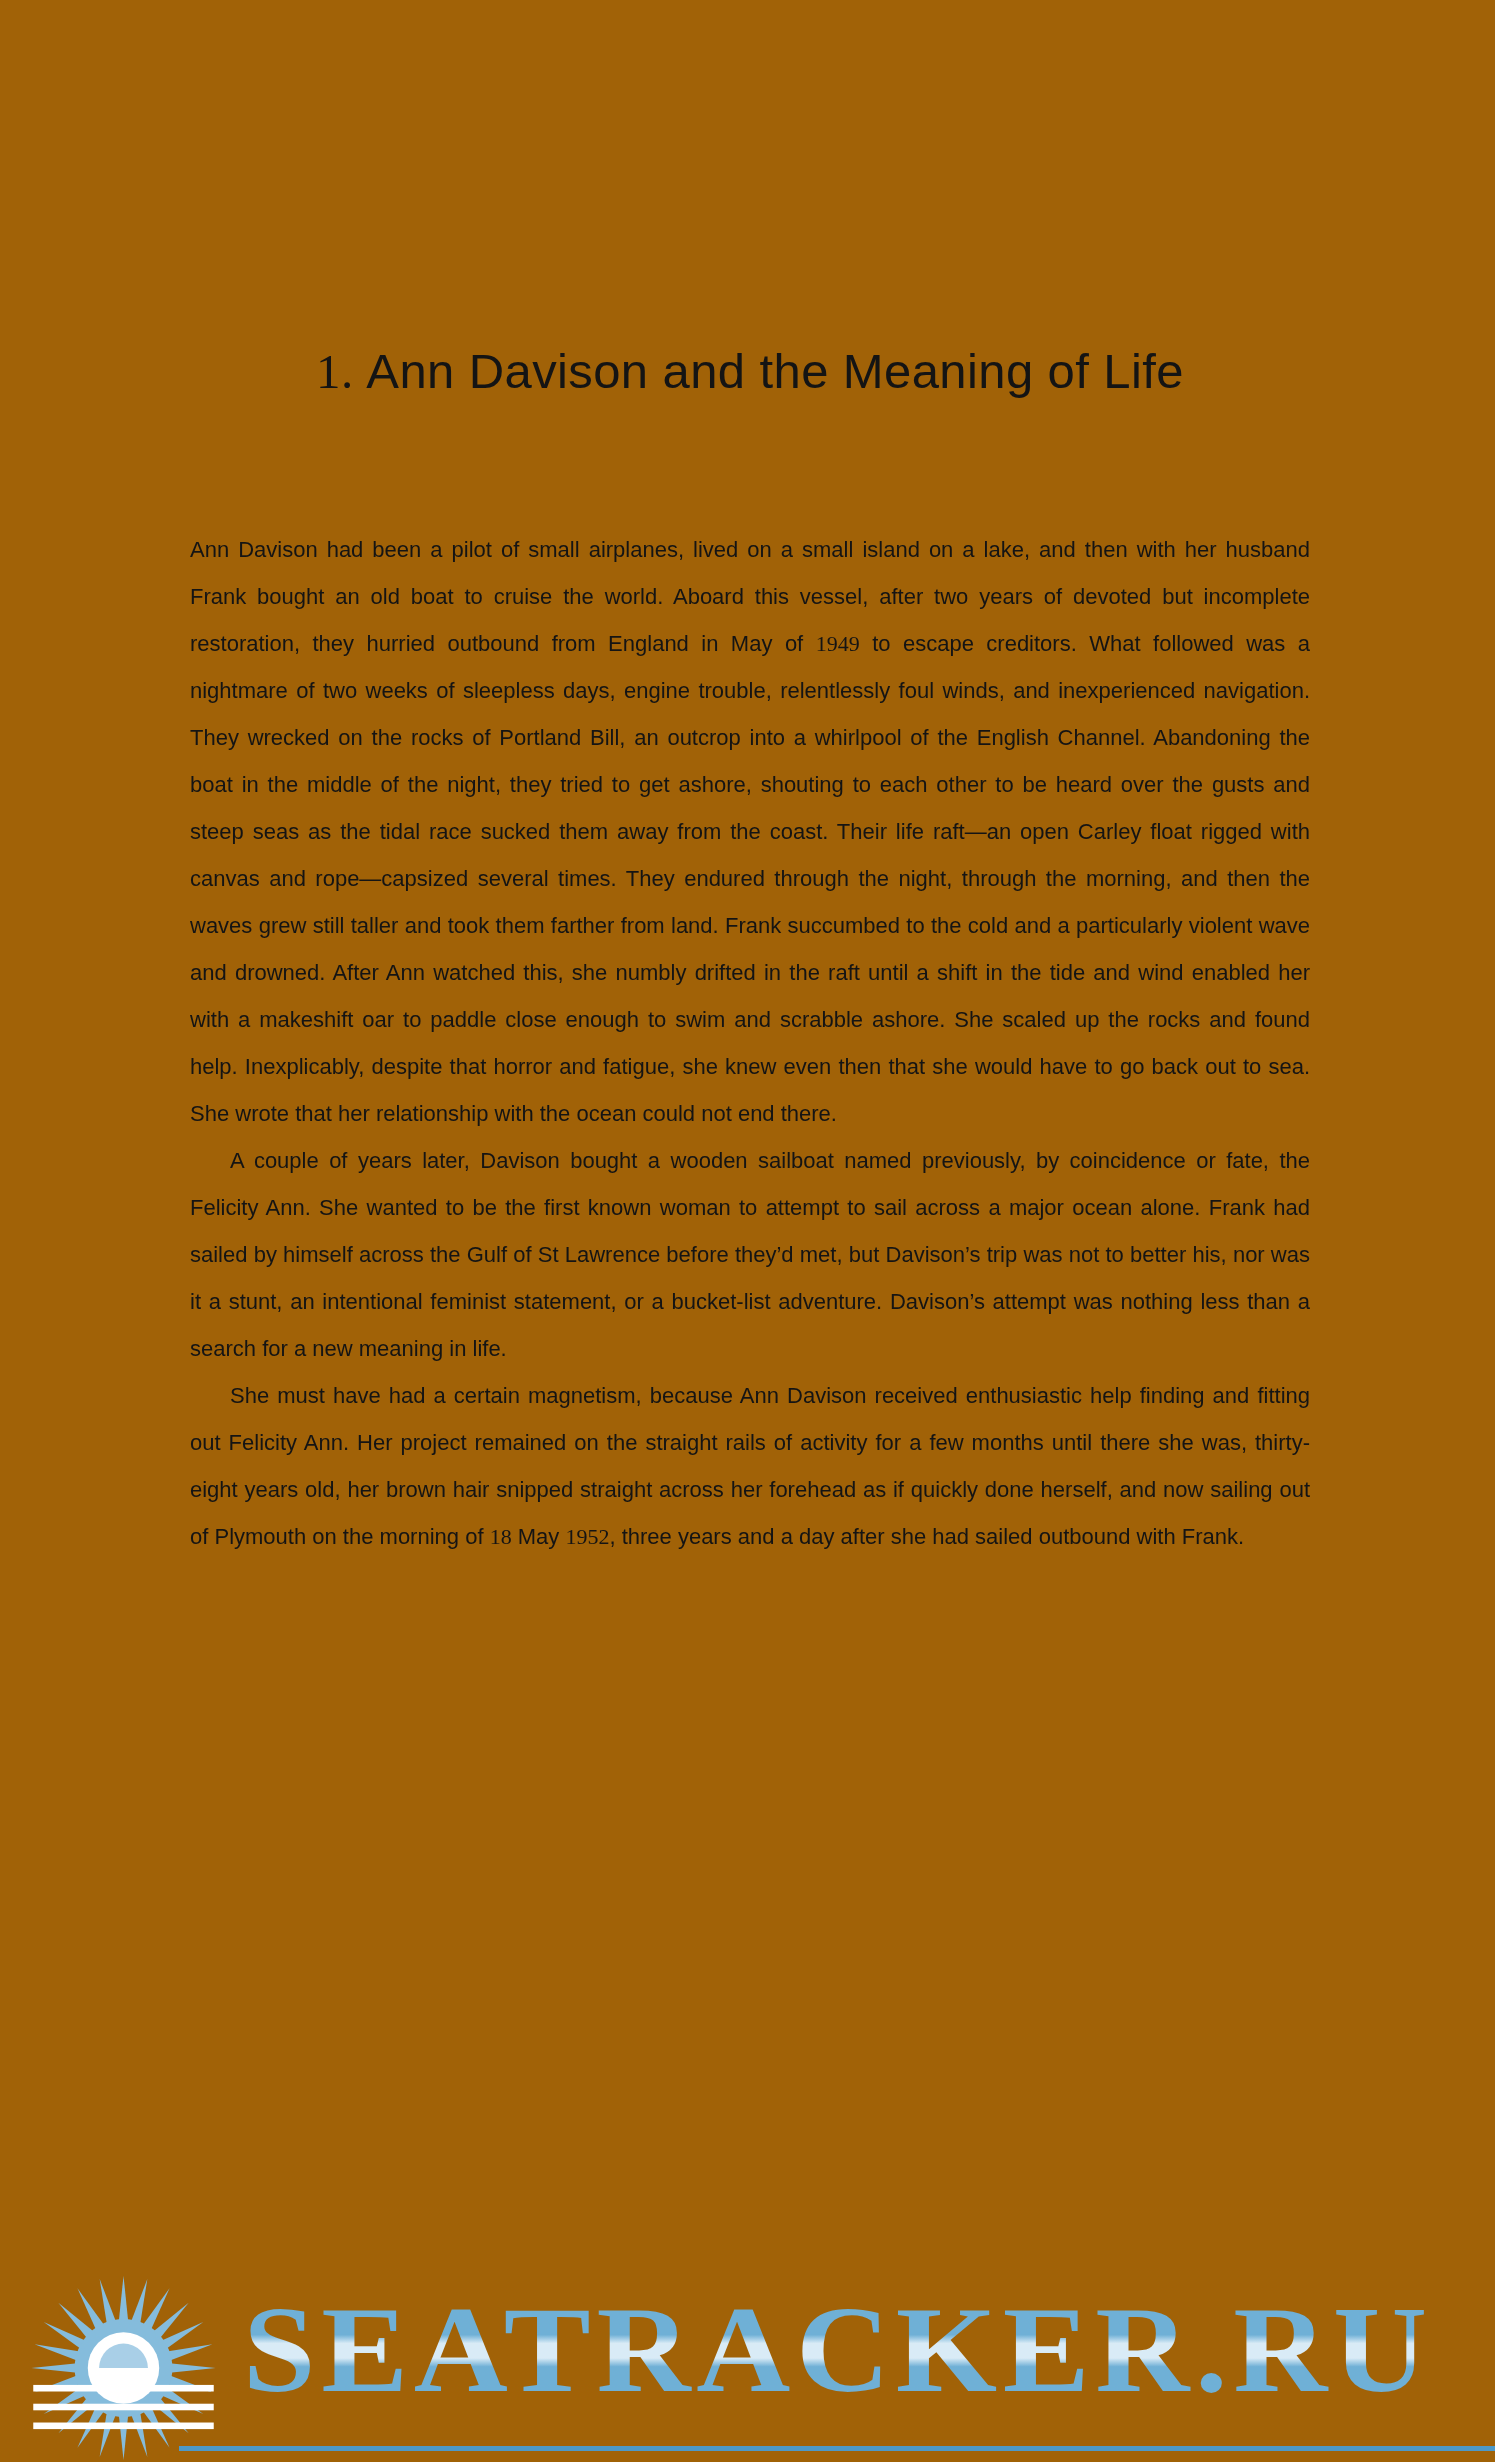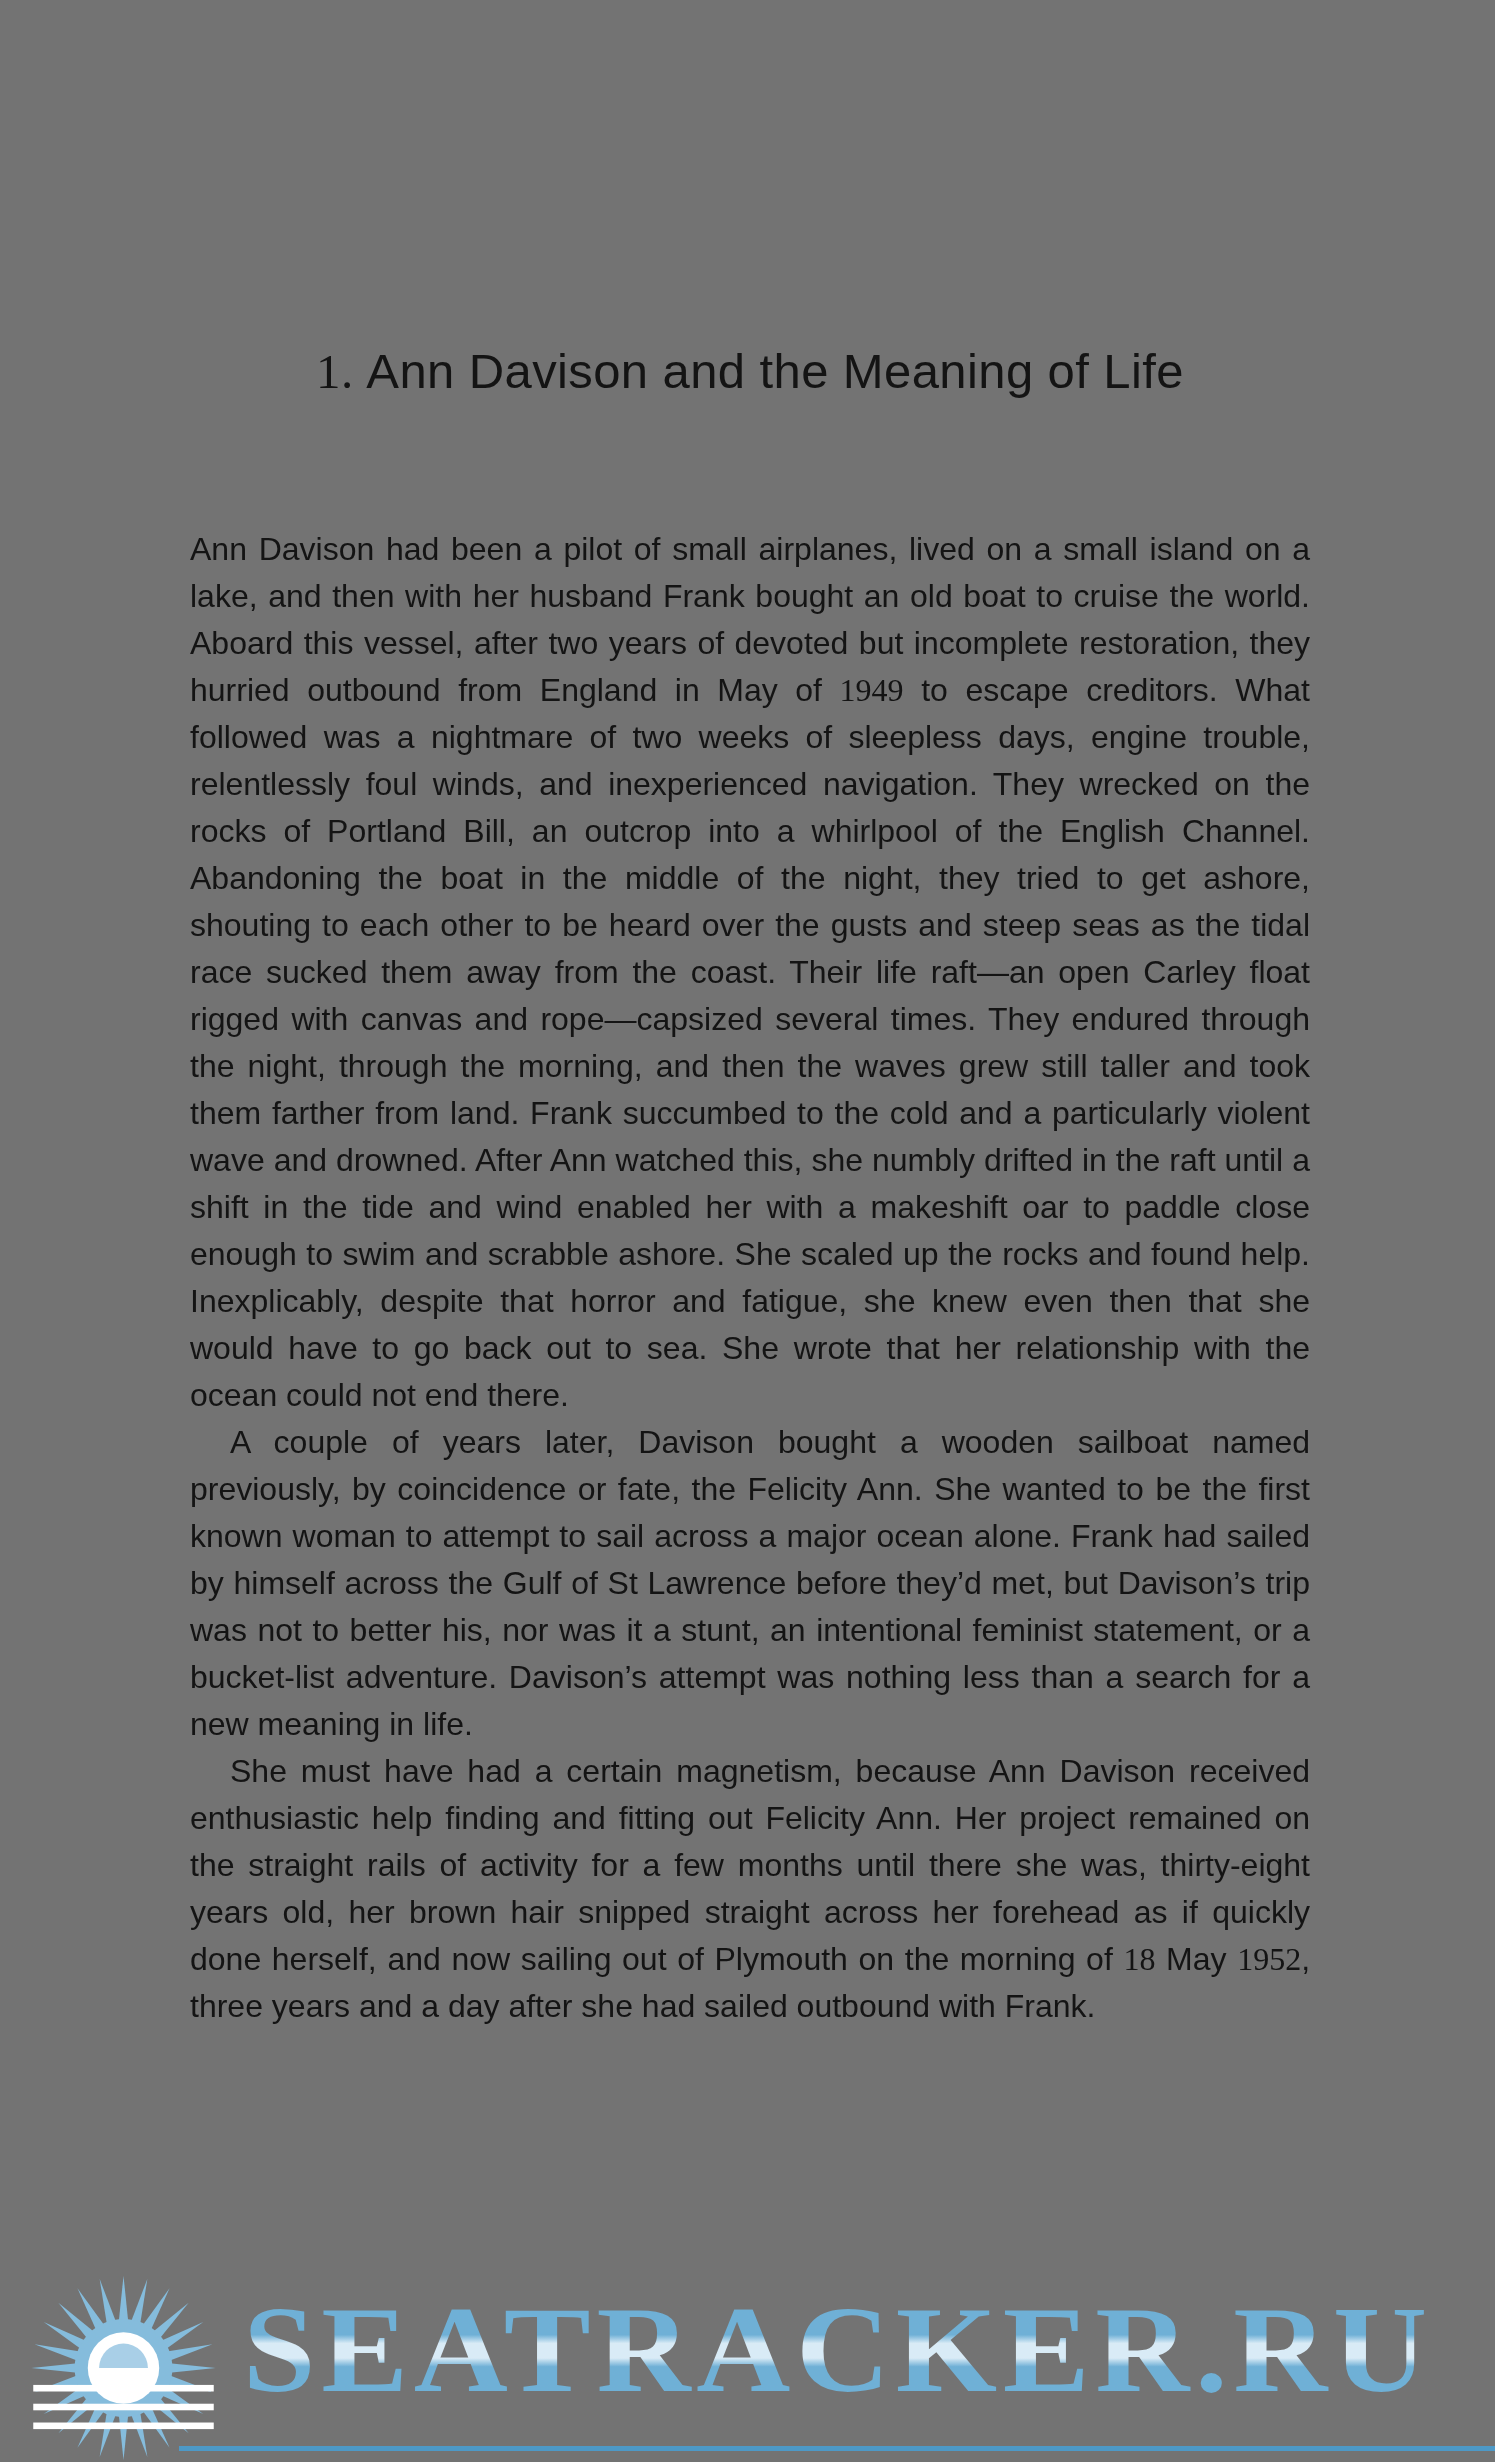--- a/index.html
+++ b/index.html
@@ -5,21 +5,21 @@
   html, body {
     margin: 0;
     padding: 0;
     background: #ffffff;
   }
   .page {
     position: relative;
     width: 1495px;
     height: 2462px;
     margin: 0 auto;
-    background: #737373;
+    background: #a16207;
     overflow: hidden;
     font-family: "Liberation Sans", sans-serif;
     color: #141414;
   }
   .chapter-title {
     position: absolute;
     top: 343px;
     left: 190px;
     width: 1120px;
     margin: 0;
@@ -27,21 +27,21 @@
     font-weight: 400;
     text-align: center;
     letter-spacing: 0.4px;
     white-space: nowrap;
   }
   .body-text {
     position: absolute;
     top: 526px;
     left: 190px;
     width: 1120px;
-    font-size: 32px;
+    font-size: 22px;
     line-height: 47px;
     text-align: justify;
     text-justify: inter-word;
   }
   .para {
     margin: 0;
     padding: 0;
   }
   .para.indent {
     text-indent: 40px;

